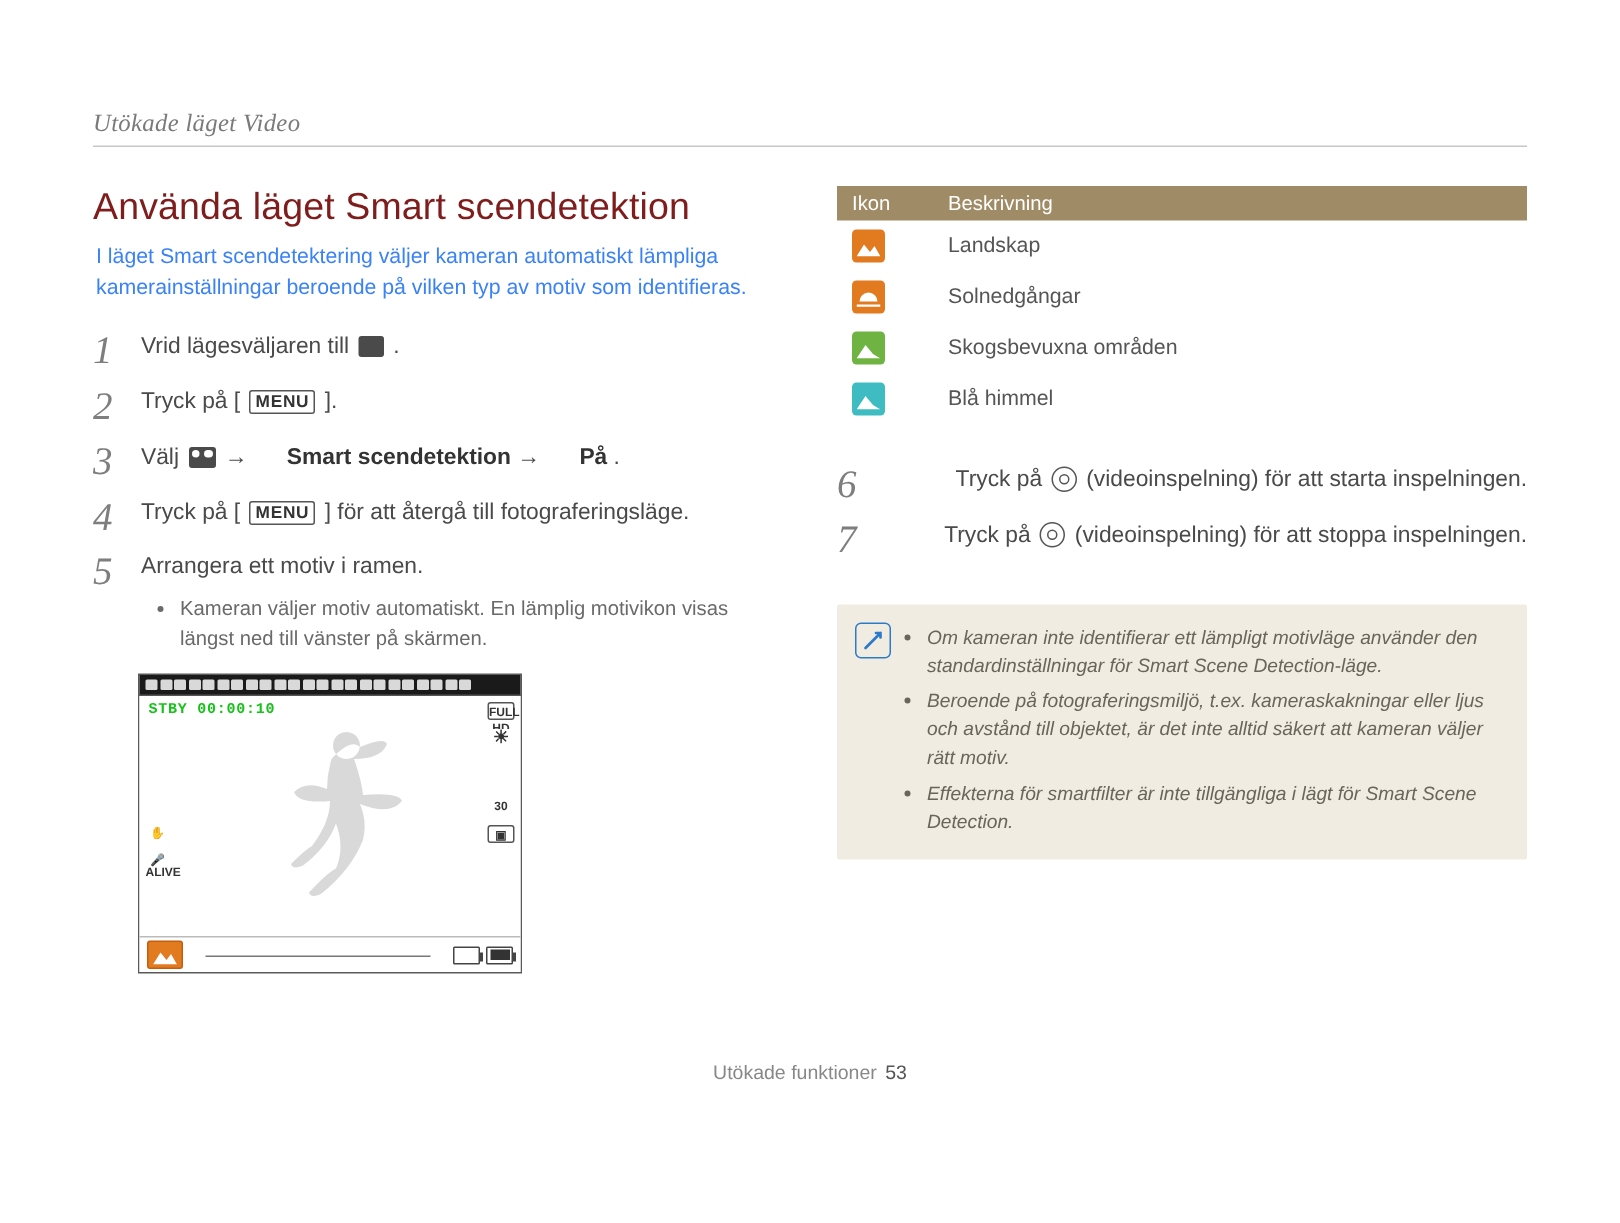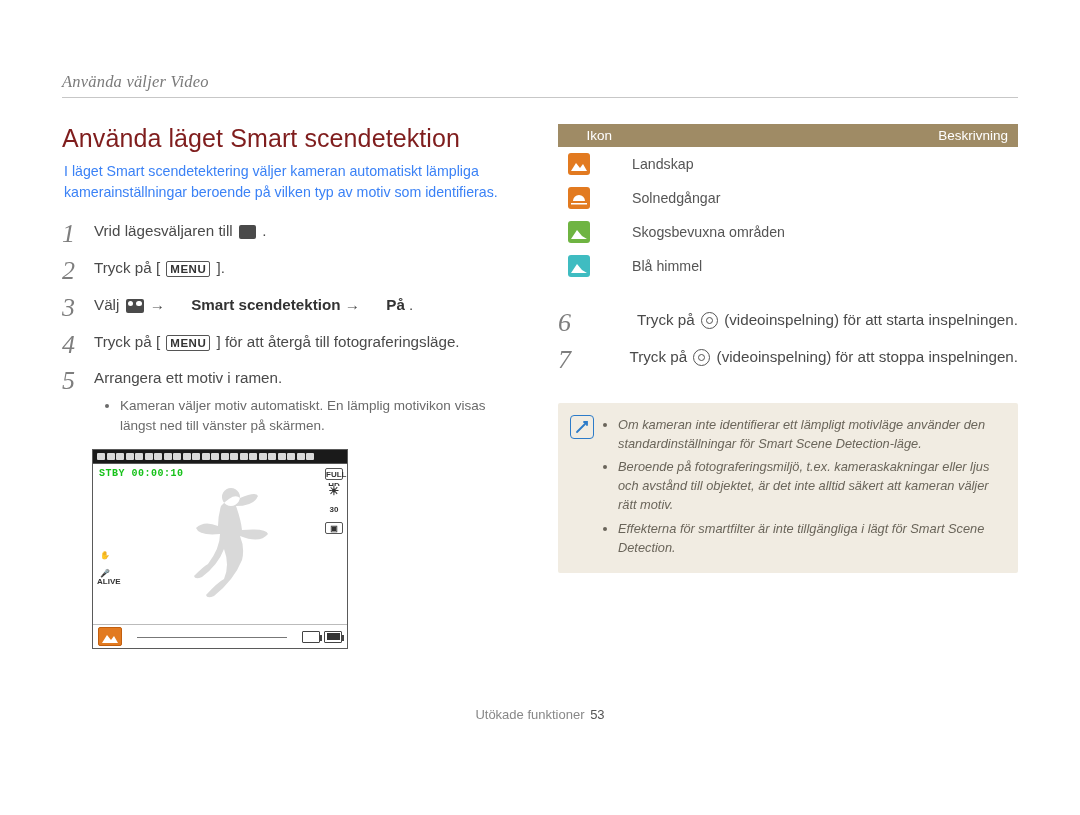--- a/index.html
+++ b/index.html
@@ -267,21 +267,21 @@
     position:absolute; inset:1.5px; background:#333;
   }
 
   
   .icon-table {
     border-collapse: collapse;
     width: 100%;
     font-size: 14.2px;
   }
   .icon-table th {
-    text-align: right;
+    text-align: left;
     font-weight: 400;
     color: #fff;
     background: #9f8b65;
     padding: 4px 10px;
     font-size: 13.5px;
   }
   .icon-table th:first-child { width: 64px; }
   .icon-table td {
     padding: 6px 10px;
     color: #555;
@@ -328,21 +328,21 @@
     font-size: 13px;
     color: #888;
     margin-top: 58px;
   }
   .footer .pn { color: #555; font-weight: 500; margin-left: 2px; }
 </style>
 </head>
 <body>
 
 <div class="page">
-  <div class="breadcrumb">Använda väljer Video</div>
+  <div class="breadcrumb">Utökade läget Video</div>
 
   <div class="columns">
 
     <div class="col">
       <h1 class="title">Använda läget Smart scendetektion</h1>
       <p class="intro">I läget Smart scendetektering väljer kameran automatiskt lämpliga kamerainställningar beroende på vilken typ av motiv som identifieras.</p>
 
       <ol class="steps">
         <li>
           <span>Vrid lägesväljaren till </span>
@@ -404,21 +404,21 @@
             <span class="sprocket"></span>
             <span class="sprocket"></span>
           <span class="sprocket"></span>
             <span class="sprocket"></span>
         </div>
         <div class="cam-body">
           <div class="cam-stby">STBY 00:00:10</div>
           <div class="cam-right-icons">
             <div class="ri">FULL HD</div>
             <div class="ri" style="border:none;font-size:12px;">☀</div>
-            <div class="ri" style="border:none;">30</div>
+            <div class="ri" style="border:none;margin-top:28px;">30</div>
             <div class="ri">▣</div>
           </div>
           <div class="cam-left-icons">
             <div class="li">✋</div>
             <div class="li">🎤 ALIVE</div>
           </div>
           <svg class="dancer" viewBox="0 0 90 130">
             <path fill="#d9d9d9" d="M46 6 a9 9 0 1 1 -0.1 0 M36 24 q-3 10 -3 20 q-14 -6 -22 2 q3 8 24 6 q0 14 -12 30 q-4 2 -14 12 q1 4 8 1 q16 -12 22 -28 q6 16 0 30 q-6 3 -18 16 q1 4 8 1 q20 -16 28 -36 q3 -12 -2 -24 q20 8 28 -2 q-2 -6 -26 -4 q-1 -10 -6 -24 q18 0 22 -10 q-2 -5 -18 2 q-6 -6 -19 8 Z"></path>
           </svg>
         </div>

